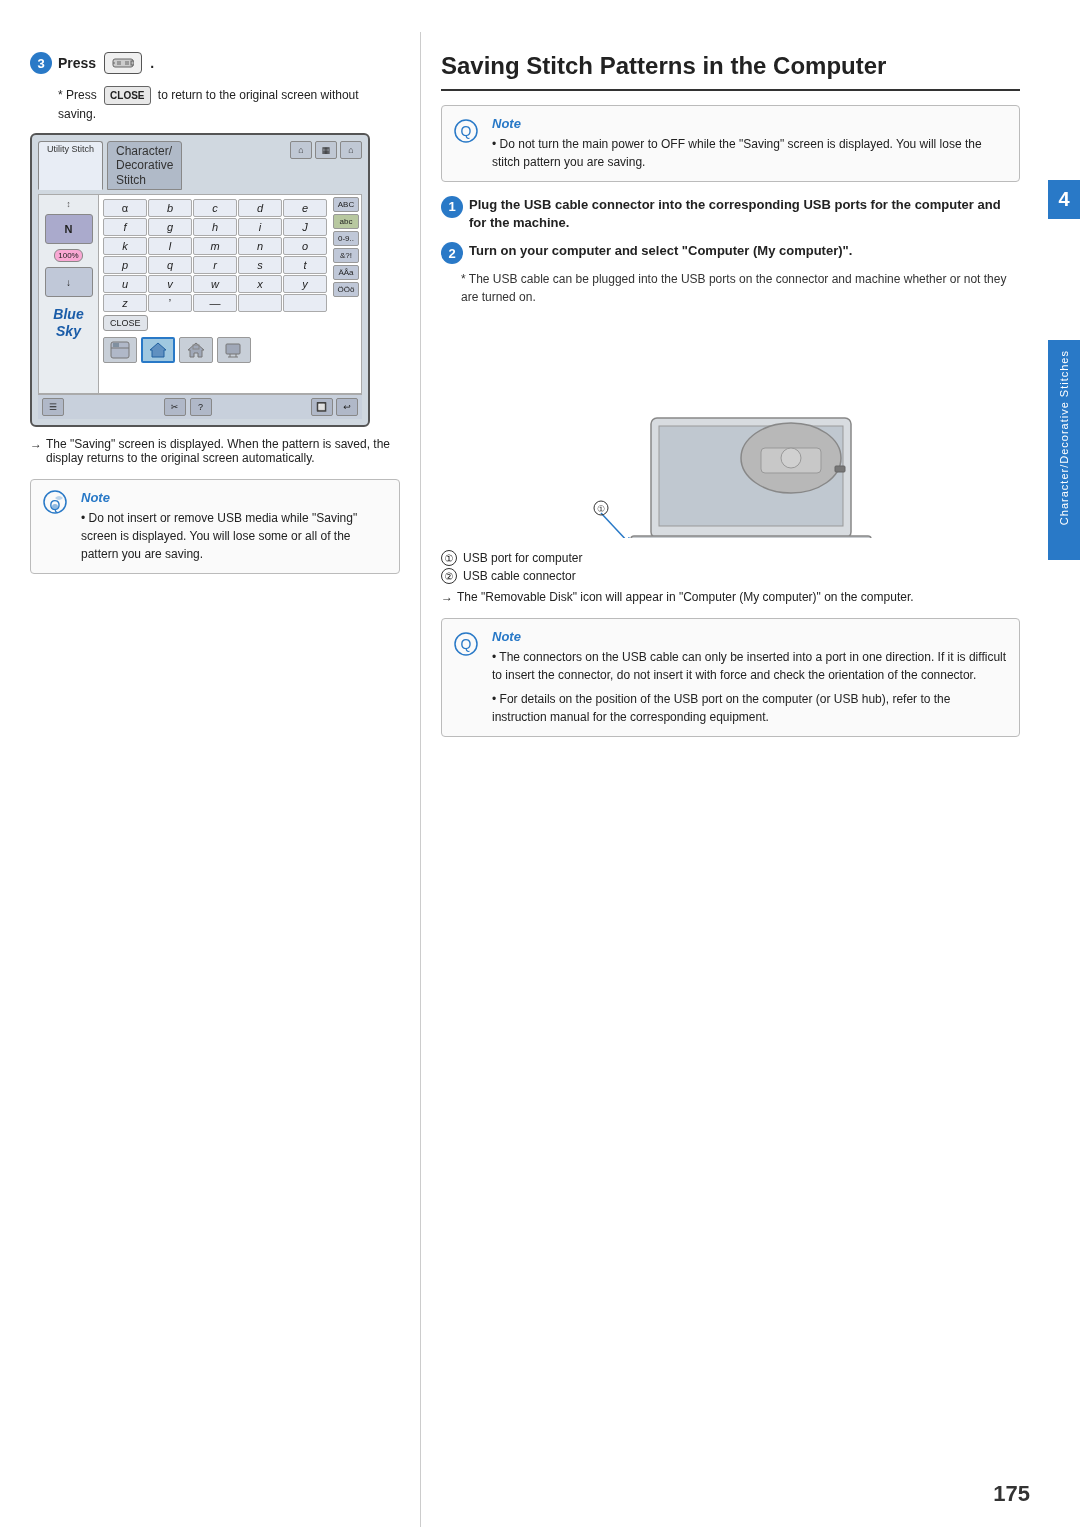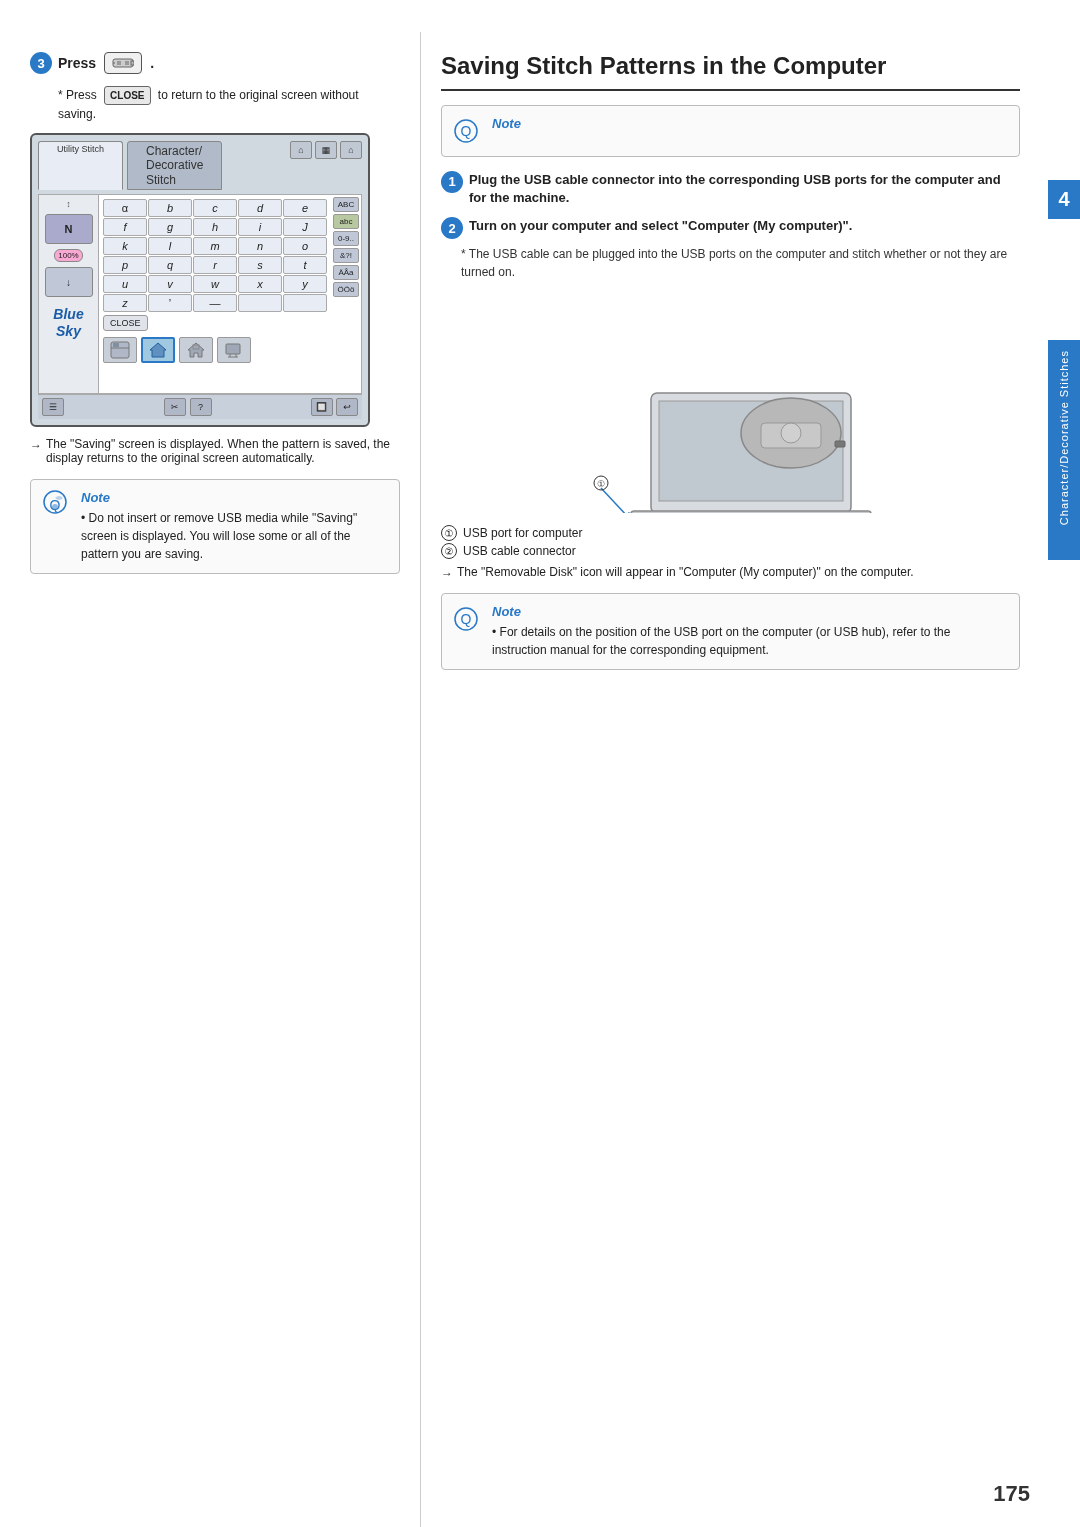--- a/index.html
+++ b/index.html
@@ -187,21 +187,21 @@
     .screen-top-bar {
       display: flex;
       gap: 4px;
       margin-bottom: 4px;
     }
     .screen-tab {
       background: #b0bac8;
       border: 1px solid #888;
       border-radius: 3px 3px 0 0;
       font-size: 9px;
-      padding: 2px 18px;
+      padding: 2px 8px;
       color: #333;
     }
     .screen-tab.active {
       background: #e8edf5;
       border-bottom-color: #e8edf5;
     }
     .screen-tab-icons {
       display: flex;
       gap: 3px;
       margin-left: auto;
@@ -606,20 +606,23 @@
       <h1 class="section-title">Saving Stitch Patterns in the Computer</h1>
 
 
       <div class="note-box">
         <svg class="note-icon" viewBox="0 0 30 30" width="30" height="30">
           <circle cx="12" cy="15" r="11" fill="none" stroke="#2979c7" stroke-width="1.5"></circle>
           <text x="12" y="20" text-anchor="middle" font-size="14" fill="#2979c7">Q</text>
         </svg>
         <div class="note-content">
           <div class="note-title">Note</div>
+          <div class="note-text">
+            <span>• </span><span>Do not turn the main power to OFF while the "Saving" screen is displayed. You will lose the stitch pattern you are saving.</span>
+          </div>
         </div>
       </div>
 
       <div class="step-row" style="margin: 14px 0 10px 0;">
         <div class="step-circle">
           <span>1</span>
         </div>
         <div class="step-content">
           <span class="step-title">Plug the USB cable connector into the corresponding USB ports for the computer and for the machine.</span>
         </div>
@@ -627,21 +630,21 @@
 
       <div class="step-row" style="margin-bottom: 6px;">
         <div class="step-circle">
           <span>2</span>
         </div>
         <div class="step-content">
           <span class="step-title">Turn on your computer and select "Computer (My computer)".</span>
         </div>
       </div>
 
-      <div class="sub-note">The USB cable can be plugged into the USB ports on the computer and stitch whether or not they are turned on.</div>
+      <div class="sub-note">The USB cable can be plugged into the USB ports on the connector and machine whether or not they are turned on.</div>
 
       <div class="diagram-container">
         <svg width="320" height="220" viewBox="0 0 320 220">
 
           <rect x="80" y="100" width="200" height="120" rx="6" fill="#d8dce0" stroke="#888" stroke-width="1.5"></rect>
           <rect x="88" y="108" width="184" height="100" fill="#c0c8d0" stroke="#999" stroke-width="1"></rect>
 
           <rect x="60" y="218" width="240" height="14" rx="3" fill="#c8ccd0" stroke="#888" stroke-width="1.5"></rect>
 
           <rect x="60" y="222" width="16" height="6" rx="1" fill="#888" stroke="#666"></rect>
@@ -688,20 +691,23 @@
         <span>The "Removable Disk" icon will appear in "Computer (My computer)" on the computer.</span>
       </div>
 
       <div class="note-box">
         <svg class="note-icon" viewBox="0 0 30 30" width="30" height="30">
           <circle cx="12" cy="15" r="11" fill="none" stroke="#2979c7" stroke-width="1.5"></circle>
           <text x="12" y="20" text-anchor="middle" font-size="14" fill="#2979c7">Q</text>
         </svg>
         <div class="note-content">
           <div class="note-title">Note</div>
+          <div class="note-text" style="margin-bottom:6px;">
+            <span>• </span><span>The connectors on the USB cable can only be inserted into a port in one direction. If it is difficult to insert the connector, do not insert it with force and check the orientation of the connector.</span>
+          </div>
           <div class="note-text">
             <span>• </span><span>For details on the position of the USB port on the computer (or USB hub), refer to the instruction manual for the corresponding equipment.</span>
           </div>
         </div>
       </div>
 
     </div>
   </div>
 
   <div class="page-number">175</div>

